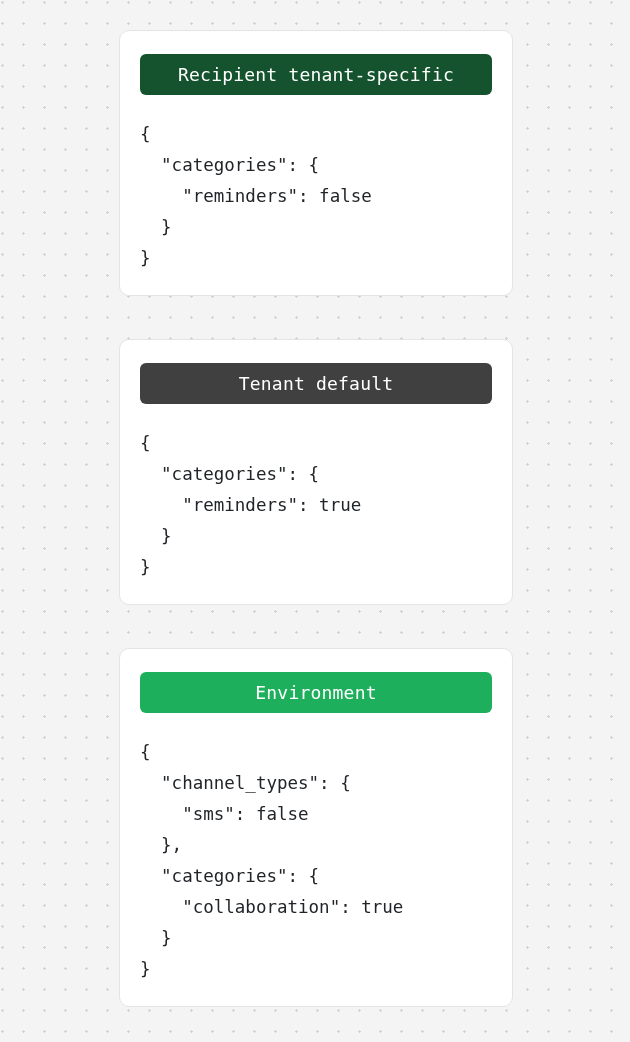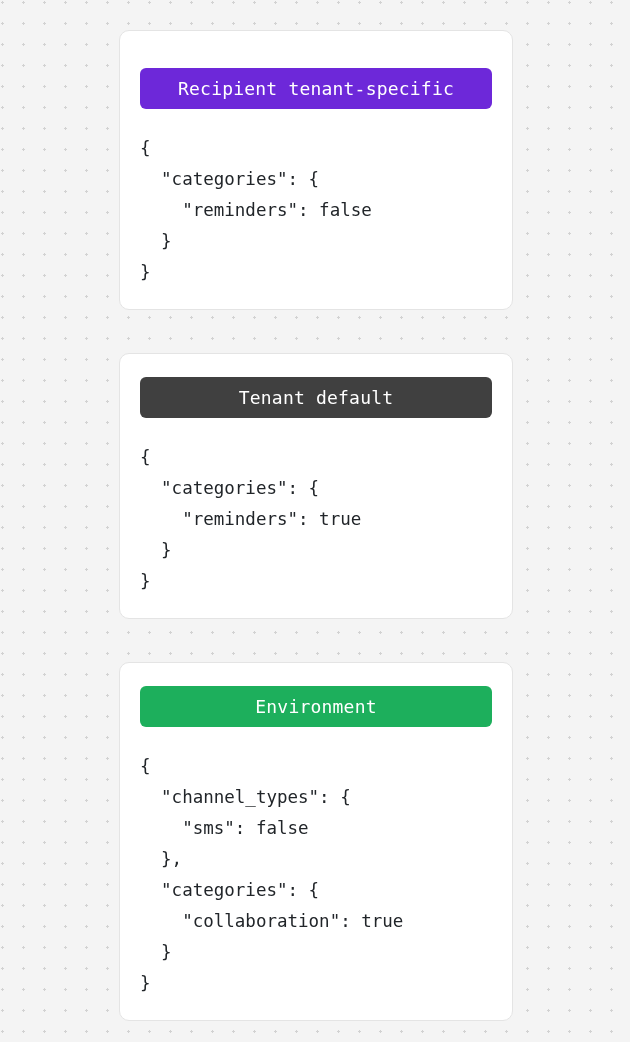--- a/index.html
+++ b/index.html
@@ -44,21 +44,21 @@
     display: flex;
     align-items: center;
     justify-content: center;
     color: #ffffff;
     font-family: "DejaVu Sans Mono", "Liberation Mono", monospace;
     font-size: 18px;
     letter-spacing: 0.2px;
     white-space: nowrap;
   }
 
-  .banner-purple { background-color: #6d28d9; margin-top: 14px; }
+  .banner-purple { background-color: #14532d; }
   .banner-blue   { background-color: #404040; }
   .banner-green  { background-color: #1daf5c; }
 
   .card-code {
     margin: 0;
     padding: 0;
     margin-top: 24px;
     font-family: "DejaVu Sans Mono", "Liberation Mono", monospace;
     font-size: 17.5px;
     line-height: 31px;

